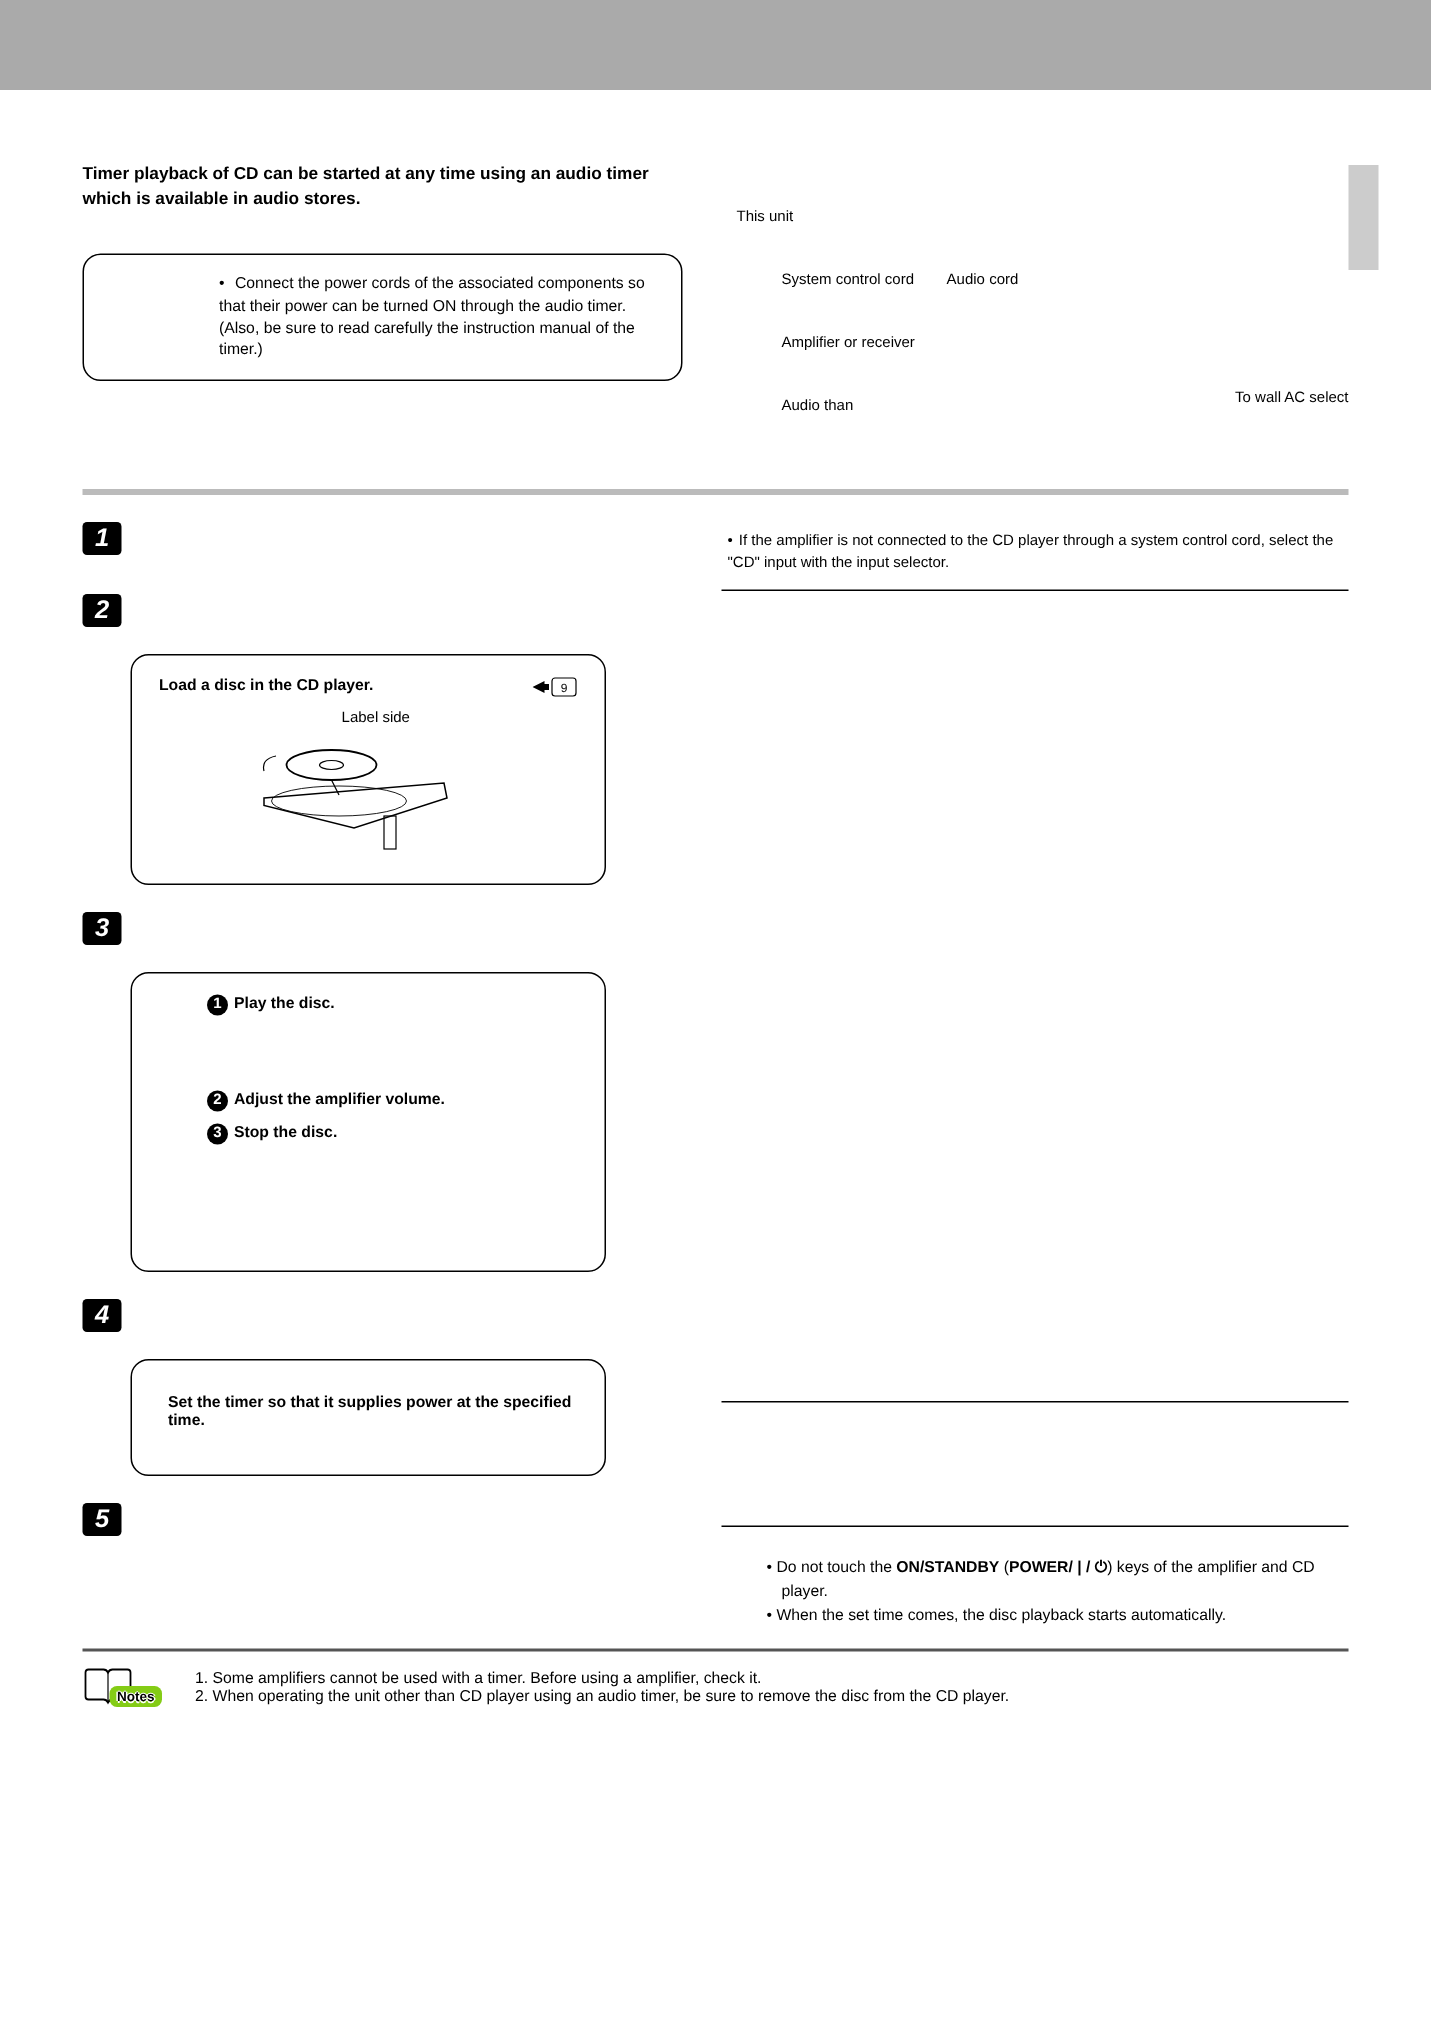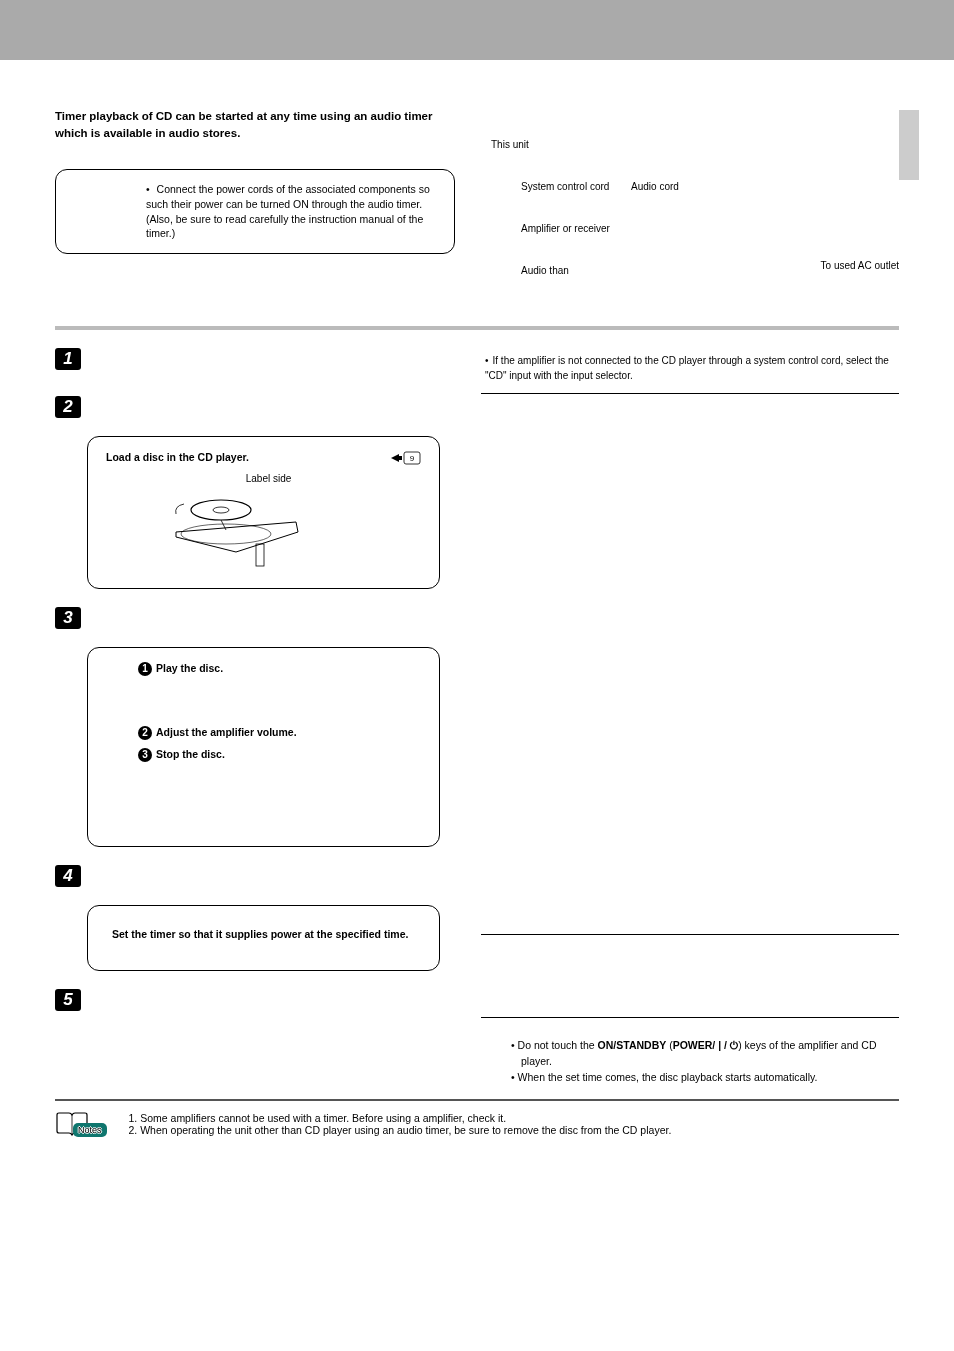--- a/index.html
+++ b/index.html
@@ -20,71 +20,71 @@
     .connect-box { border: 1px solid #000; border-radius: 12px; padding: 12px 14px 12px 90px; margin-top: 28px; font-size: 10.5px; line-height: 1.4; }
     .connect-box ul { list-style: none; }
     .connect-box li::before { content: "•"; margin-right: 4px; }
     .step-num {
       display: inline-block; background: #000; color: #fff;
       font-weight: bold; font-style: italic; font-size: 17px;
       width: 26px; height: 22px; text-align: center; line-height: 22px;
       border-radius: 3px; margin-bottom: 8px;
     }
     .gray-divider { height: 4px; background: #bbb; margin: 22px 0 18px 0; }
-    .step-box { border: 1px solid #000; border-radius: 12px; padding: 14px 18px; margin: 10px 0 18px 32px; width: 353px; font-size: 10.5px; }
+    .step-box { border: 1px solid #000; border-radius: 12px; padding: 14px 18px; margin: 10px 0 18px 32px; width: 317px; font-size: 10.5px; }
     .step-box-inner { position: relative; }
     .label-side { font-size: 10px; margin: 10px 0 8px 10px; text-align: center; }
     .page-ref { position: absolute; right: 0; top: 0; font-size: 11px; }
     .bold { font-weight: bold; }
     .sub-num { display: inline-block; background: #000; color: #fff; border-radius: 50%; width: 14px; height: 14px; text-align: center; font-size: 10px; line-height: 14px; font-weight: bold; margin-right: 4px; }
     .diagram-area { padding: 8px 0 0 10px; font-size: 10px; line-height: 1.8; }
     .diagram-row { margin-bottom: 24px; margin-top: 20px; }
     .right-note { font-size: 10px; line-height: 1.45; padding-left: 4px; }
     .right-note::before { content: "•"; margin-right: 4px; }
     .thin-hr { border: none; border-top: 1px solid #000; margin: 10px 0 0 0; }
     .timer-note { font-size: 10.5px; line-height: 1.5; margin-left: 30px; }
     .timer-note p { text-indent: -10px; padding-left: 10px; }
     .footer-hr { border: none; border-top: 2px solid #555; margin: 14px 0 8px 0; }
     .notes-row { display: flex; align-items: center; gap: 12px; font-size: 10.5px; }
-    .notes-icon { font-weight: normal; border: 1px solid #000; border-radius: 5px; padding: 2px 5px; font-size: 9px; background: #0f766e; }
+    .notes-icon { font-weight: bold; border: 1px solid #000; border-radius: 5px; padding: 2px 5px; font-size: 9px; background: #84cc16; }
     .disc-svg { margin-left: 60px; }
     .to-wall { position: absolute; right: 0; top: 152px; font-size: 10px; }
   </style>
 </head>
 <body>
 
 <div class="gray-banner"></div>
 <div class="side-tab"></div>
 
 <div class="page">
 
   <div class="two-col">
     <div class="left-col">
       <p class="intro-bold">Timer playback of CD can be started at any time using an audio timer which is available in audio stores.</p>
       <div class="connect-box">
         <ul>
           <li>
-            <span>Connect the power cords of the associated components so such their power can be turned ON through the audio timer.</span><br>
+            <span>Connect the power cords of the associated components so that their power can be turned ON through the audio timer.</span><br>
             <span>(Also, be sure to read carefully the instruction manual of the timer.)</span>
           </li>
         </ul>
       </div>
     </div>
     <div class="right-col">
       <div class="diagram-area">
         <div class="diagram-row"><span>This unit</span></div>
         <div class="diagram-row" style="padding-left: 30px;">
           <span>System control cord</span>
           &nbsp;&nbsp;&nbsp;&nbsp;&nbsp;&nbsp;
           <span>Audio cord</span>
         </div>
         <div class="diagram-row" style="padding-left: 30px;"><span>Amplifier or receiver</span></div>
         <div class="diagram-row" style="padding-left: 30px;"><span>Audio than</span></div>
       </div>
-      <span class="to-wall">To used AC outlet</span>
+      <span class="to-wall">To wall AC select</span>
     </div>
   </div>
 
   <div class="gray-divider"></div>
 
   <div class="two-col">
     <div class="left-col">
 
       <span class="step-num">1</span>
       <div style="height: 18px;"></div>

